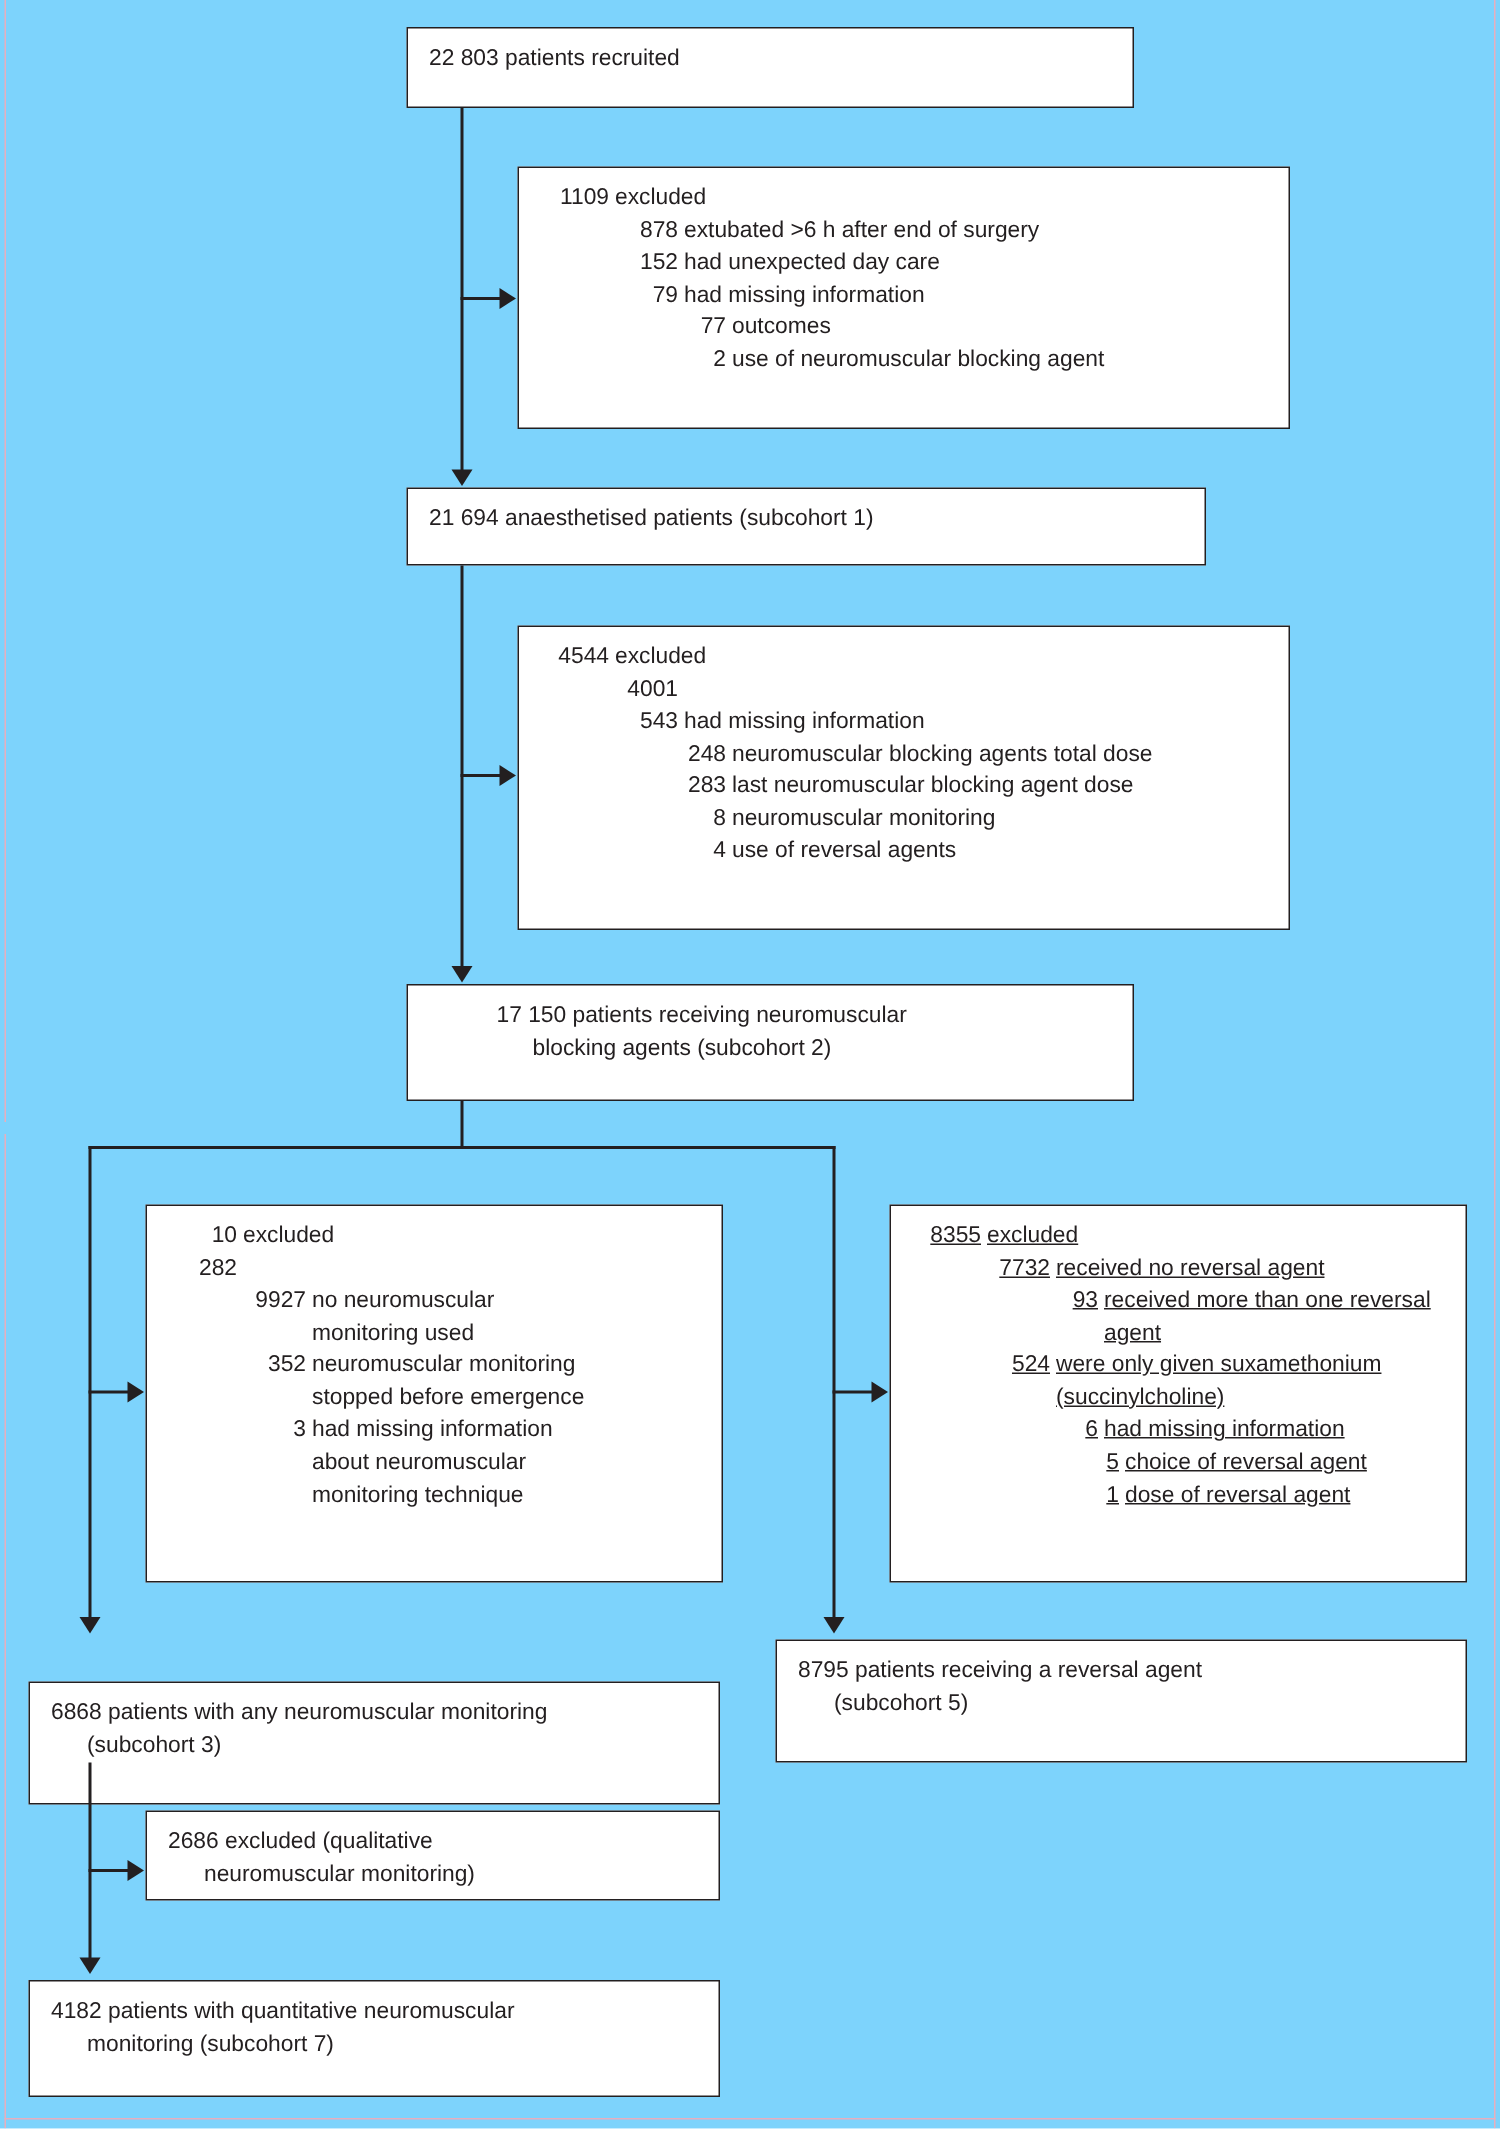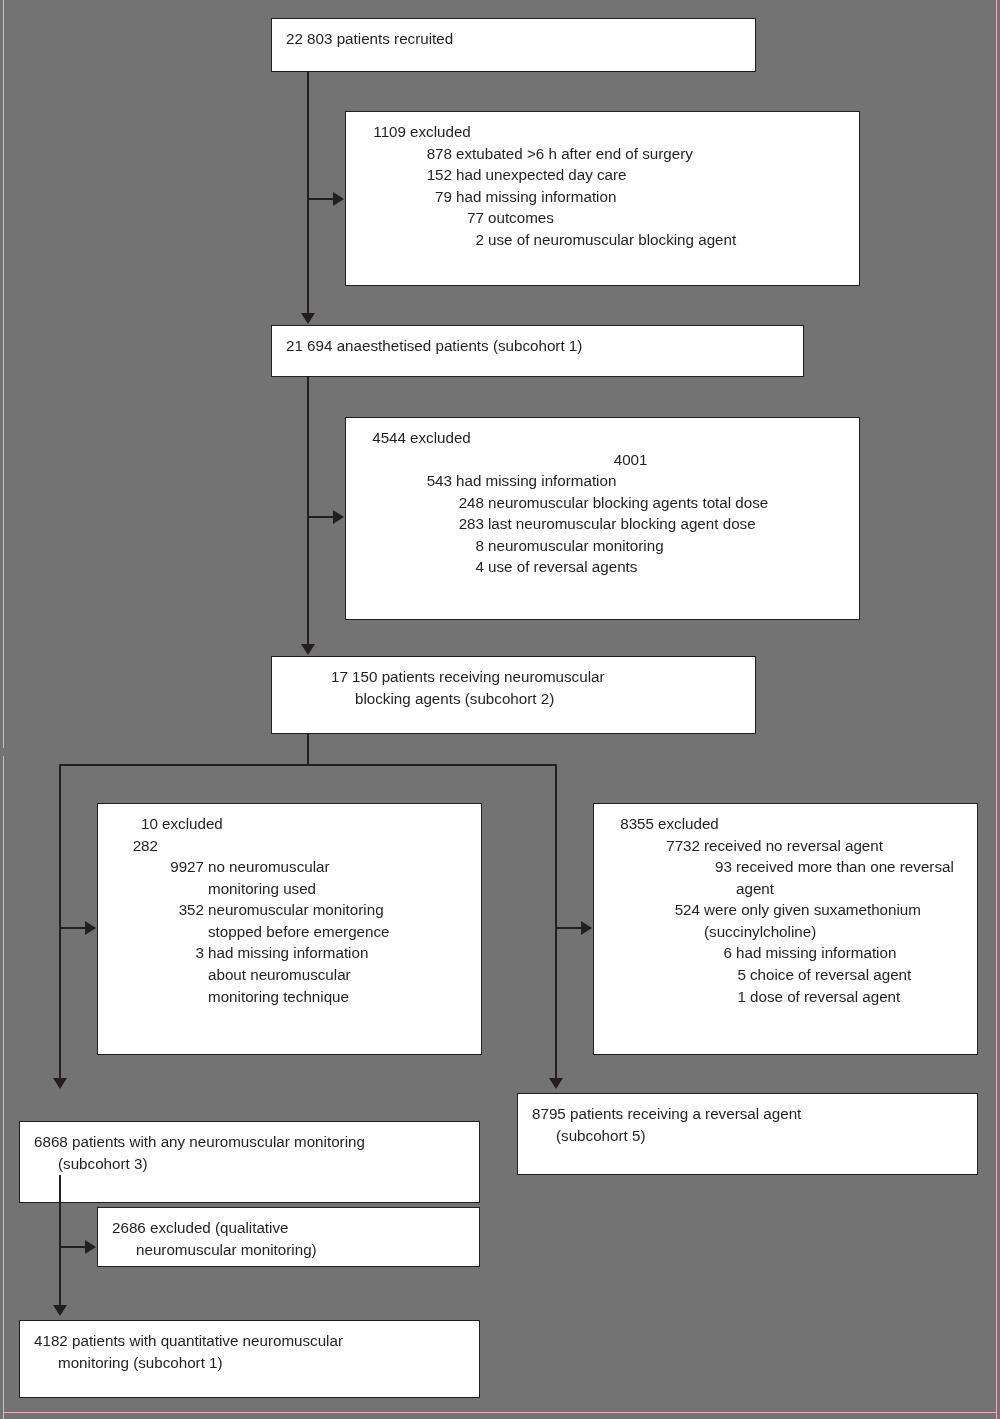--- a/index.html
+++ b/index.html
@@ -5,21 +5,21 @@
 <style>
   html, body {
     margin: 0;
     padding: 0;
     background: #ffffff;
   }
   #page {
     position: relative;
     width: 1000px;
     height: 1419px;
-    background: #737373;
+    background: #7dd3fc;
     font-family: "Liberation Sans", sans-serif;
     overflow: hidden;
   }
   
   .trim {
     position: absolute;
     background: #e8aebd;
   }
   .trim-left   { left: 3px;  top: 0;    width: 1px; height: 748px; }
   .trim-left2  { left: 3px;  top: 756px;width: 1px; height: 663px; }
@@ -59,21 +59,20 @@
     border-bottom: 7.5px solid transparent;
     border-left: 11px solid #231f20;
   }
 
   
   .exlist { list-style: none; margin: 0; padding: 0; }
   .exlist li {
     display: flex;
     align-items: baseline;
     white-space: pre-wrap;
-    justify-content: center;
   }
   .exlist li .num {
     flex: 0 0 auto;
     text-align: right;
     margin-right: 4px;
   }
   .exlist li .txt { flex: 1 1 auto; }
 
   
   .lvl0 .num { width: 46px; }
@@ -227,21 +226,21 @@
         <li class="lvl1">
           <span class="num">3</span>
           <span class="txt">had missing information
 about neuromuscular
 monitoring technique</span>
         </li>
       </ul>
     </div>
   </div>
 
-  <div class="box" style="left:593px; top:803px; width:385px; height:252px;">
+  <div class="box" style="left:593px; top:803px; width:385px; height:252px;text-decoration:underline;">
     <div class="pad tight">
       <ul class="exlist">
         <li class="lvl0">
           <span class="num">8355</span>
           <span class="txt">excluded</span>
         </li>
         <li class="lvl1">
           <span class="num">7732</span>
           <span class="txt">received no reversal agent</span>
         </li>
@@ -293,17 +292,17 @@
   <div class="box" style="left:97px; top:1207px; width:383px; height:60px;">
     <div class="pad">
       <span class="title-line1">2686 excluded (qualitative</span>
       <span class="title-line2">neuromuscular monitoring)</span>
     </div>
   </div>
 
   <div class="box" style="left:19px; top:1320px; width:461px; height:78px;">
     <div class="pad">
       <span class="title-line1">4182 patients with quantitative neuromuscular</span>
-      <span class="title-line2">monitoring (subcohort 1)</span>
+      <span class="title-line2">monitoring (subcohort 7)</span>
     </div>
   </div>
 
 </div>
 
 </body></html>

